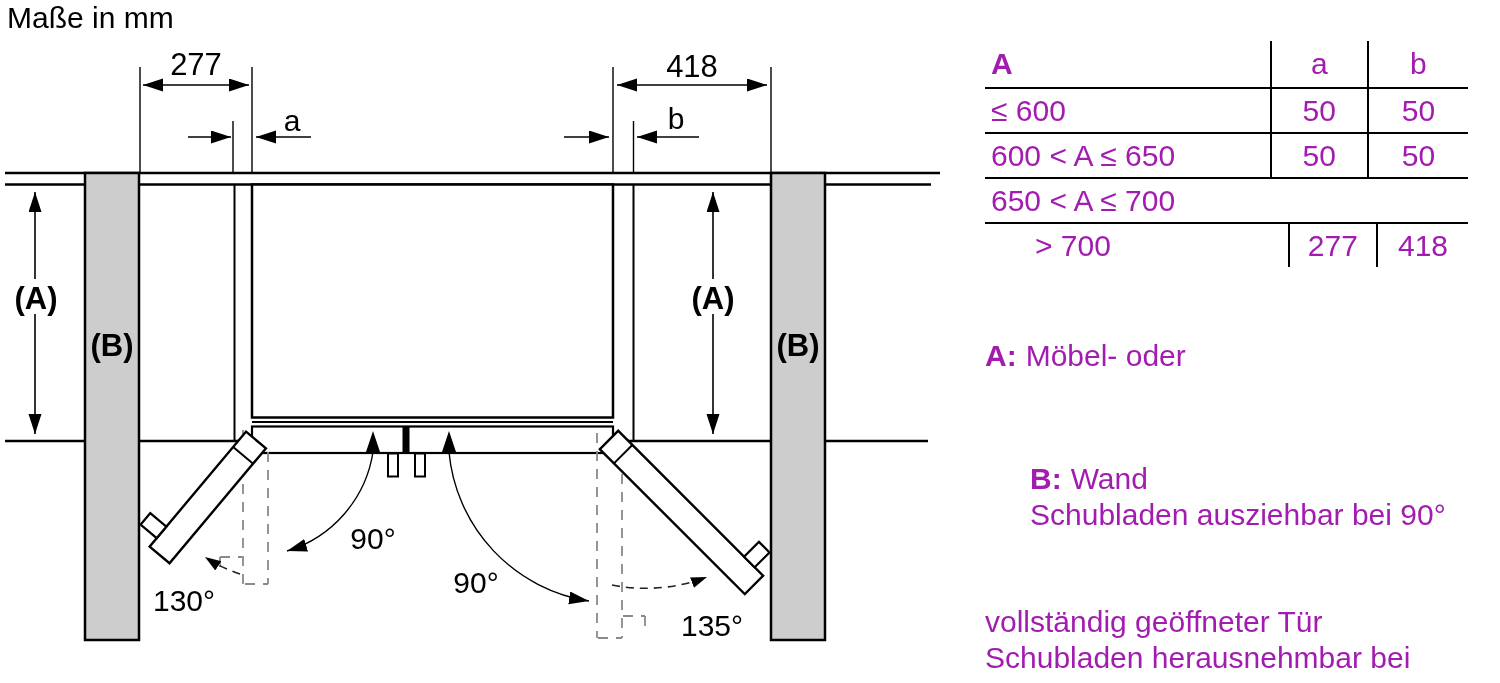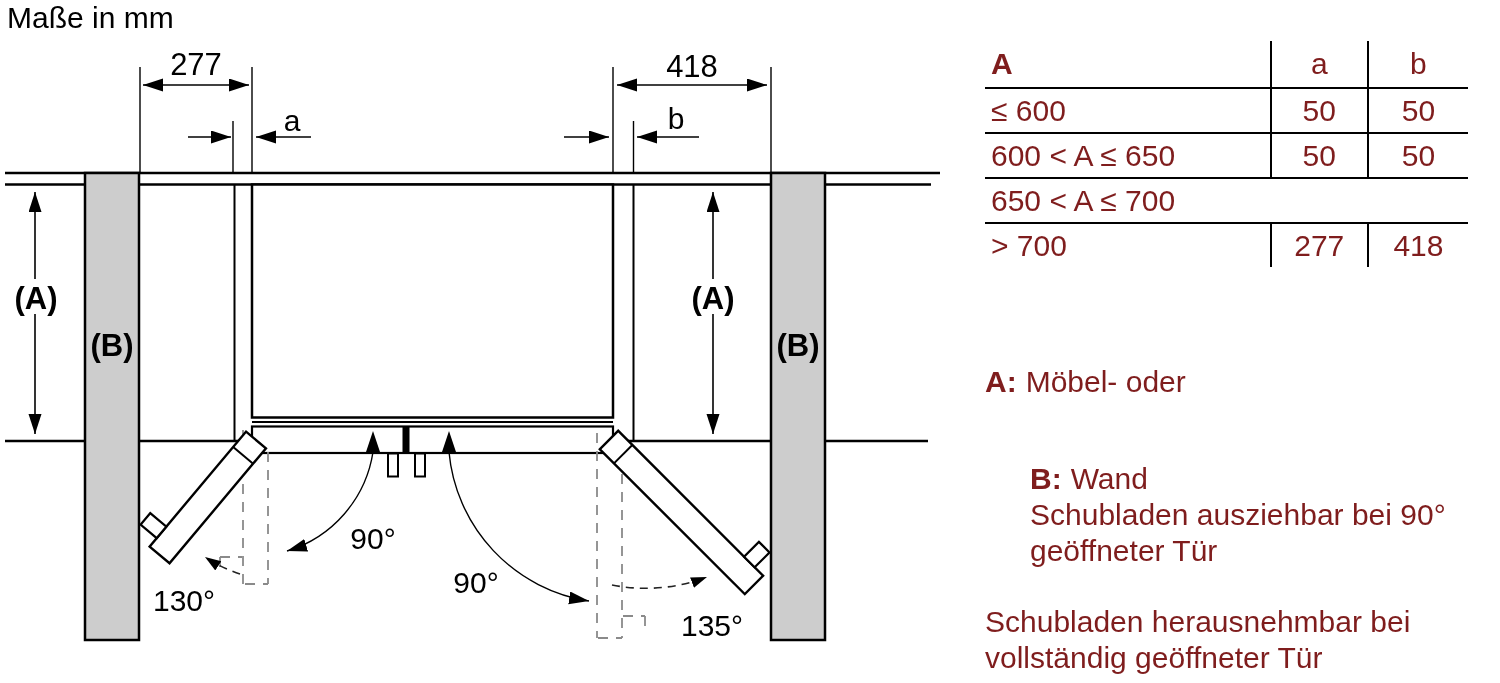--- a/index.html
+++ b/index.html
@@ -1,33 +1,33 @@
 <!DOCTYPE html>
 <html><head>
 <meta charset="utf-8">
 <style>
   html,body{margin:0;padding:0;background:#fff;}
   #stage{position:relative;width:1500px;height:683px;background:#ffffff;overflow:hidden;
-         font-family:"Liberation Sans","DejaVu Sans",sans-serif;color:#7f1d1d;}
+         font-family:"Liberation Sans","DejaVu Sans",sans-serif;color:#a21caf;}
   #diagram{position:absolute;left:0;top:0;}
   
   .tbl{position:absolute;left:985px;top:41px;width:483px;}
   .tr{display:flex;align-items:stretch;border-bottom:2px solid #000;height:43px;font-size:30px;}
-  .tr.last{border-bottom:none;}
+  .tr.last{border-bottom:none;margin-left:44px;}
   .tr.head{height:46px;}
   .cell{display:flex;align-items:center;}
   .c1{width:287px;padding-left:6px;box-sizing:border-box;}
   .c2{width:96px;justify-content:center;border-left:2px solid #000;}
   .c3{width:100px;justify-content:center;border-left:2px solid #000;}
   .tr.head .c1{font-weight:bold;}
   
   .legend{position:absolute;left:985px;font-size:30px;line-height:36px;}
   .legend .k{font-weight:bold;margin-right:9px;}
   .indent{padding-left:45px;}
-  #legendA{top:364px;}
+  #legendA{top:338px;}
   #legendB{top:461px;margin-left:45px;}
   #legendNote{top:604px;}
 </style>
 </head>
 <body>
 
 <div id="stage">
 
   <svg id="diagram" width="960" height="683" viewBox="0 0 960 683">
     <defs>
@@ -154,21 +154,20 @@
     <div>
       <span class="k">A:</span><span>Möbel- oder</span>
     </div>
   </div>
 
   <div id="legendB" class="legend">
     <div>
       <span class="k">B:</span><span>Wand</span>
     </div>
     <div>Schubladen ausziehbar bei 90°</div>
-    <div>geöffneter Tür</div>
   </div>
 
   <div id="legendNote" class="legend">
+    <div>vollständig geöffneter Tür</div>
     <div>Schubladen herausnehmbar bei</div>
-    <div>vollständig geöffneter Tür</div>
   </div>
 
 </div>
 
 </body></html>

